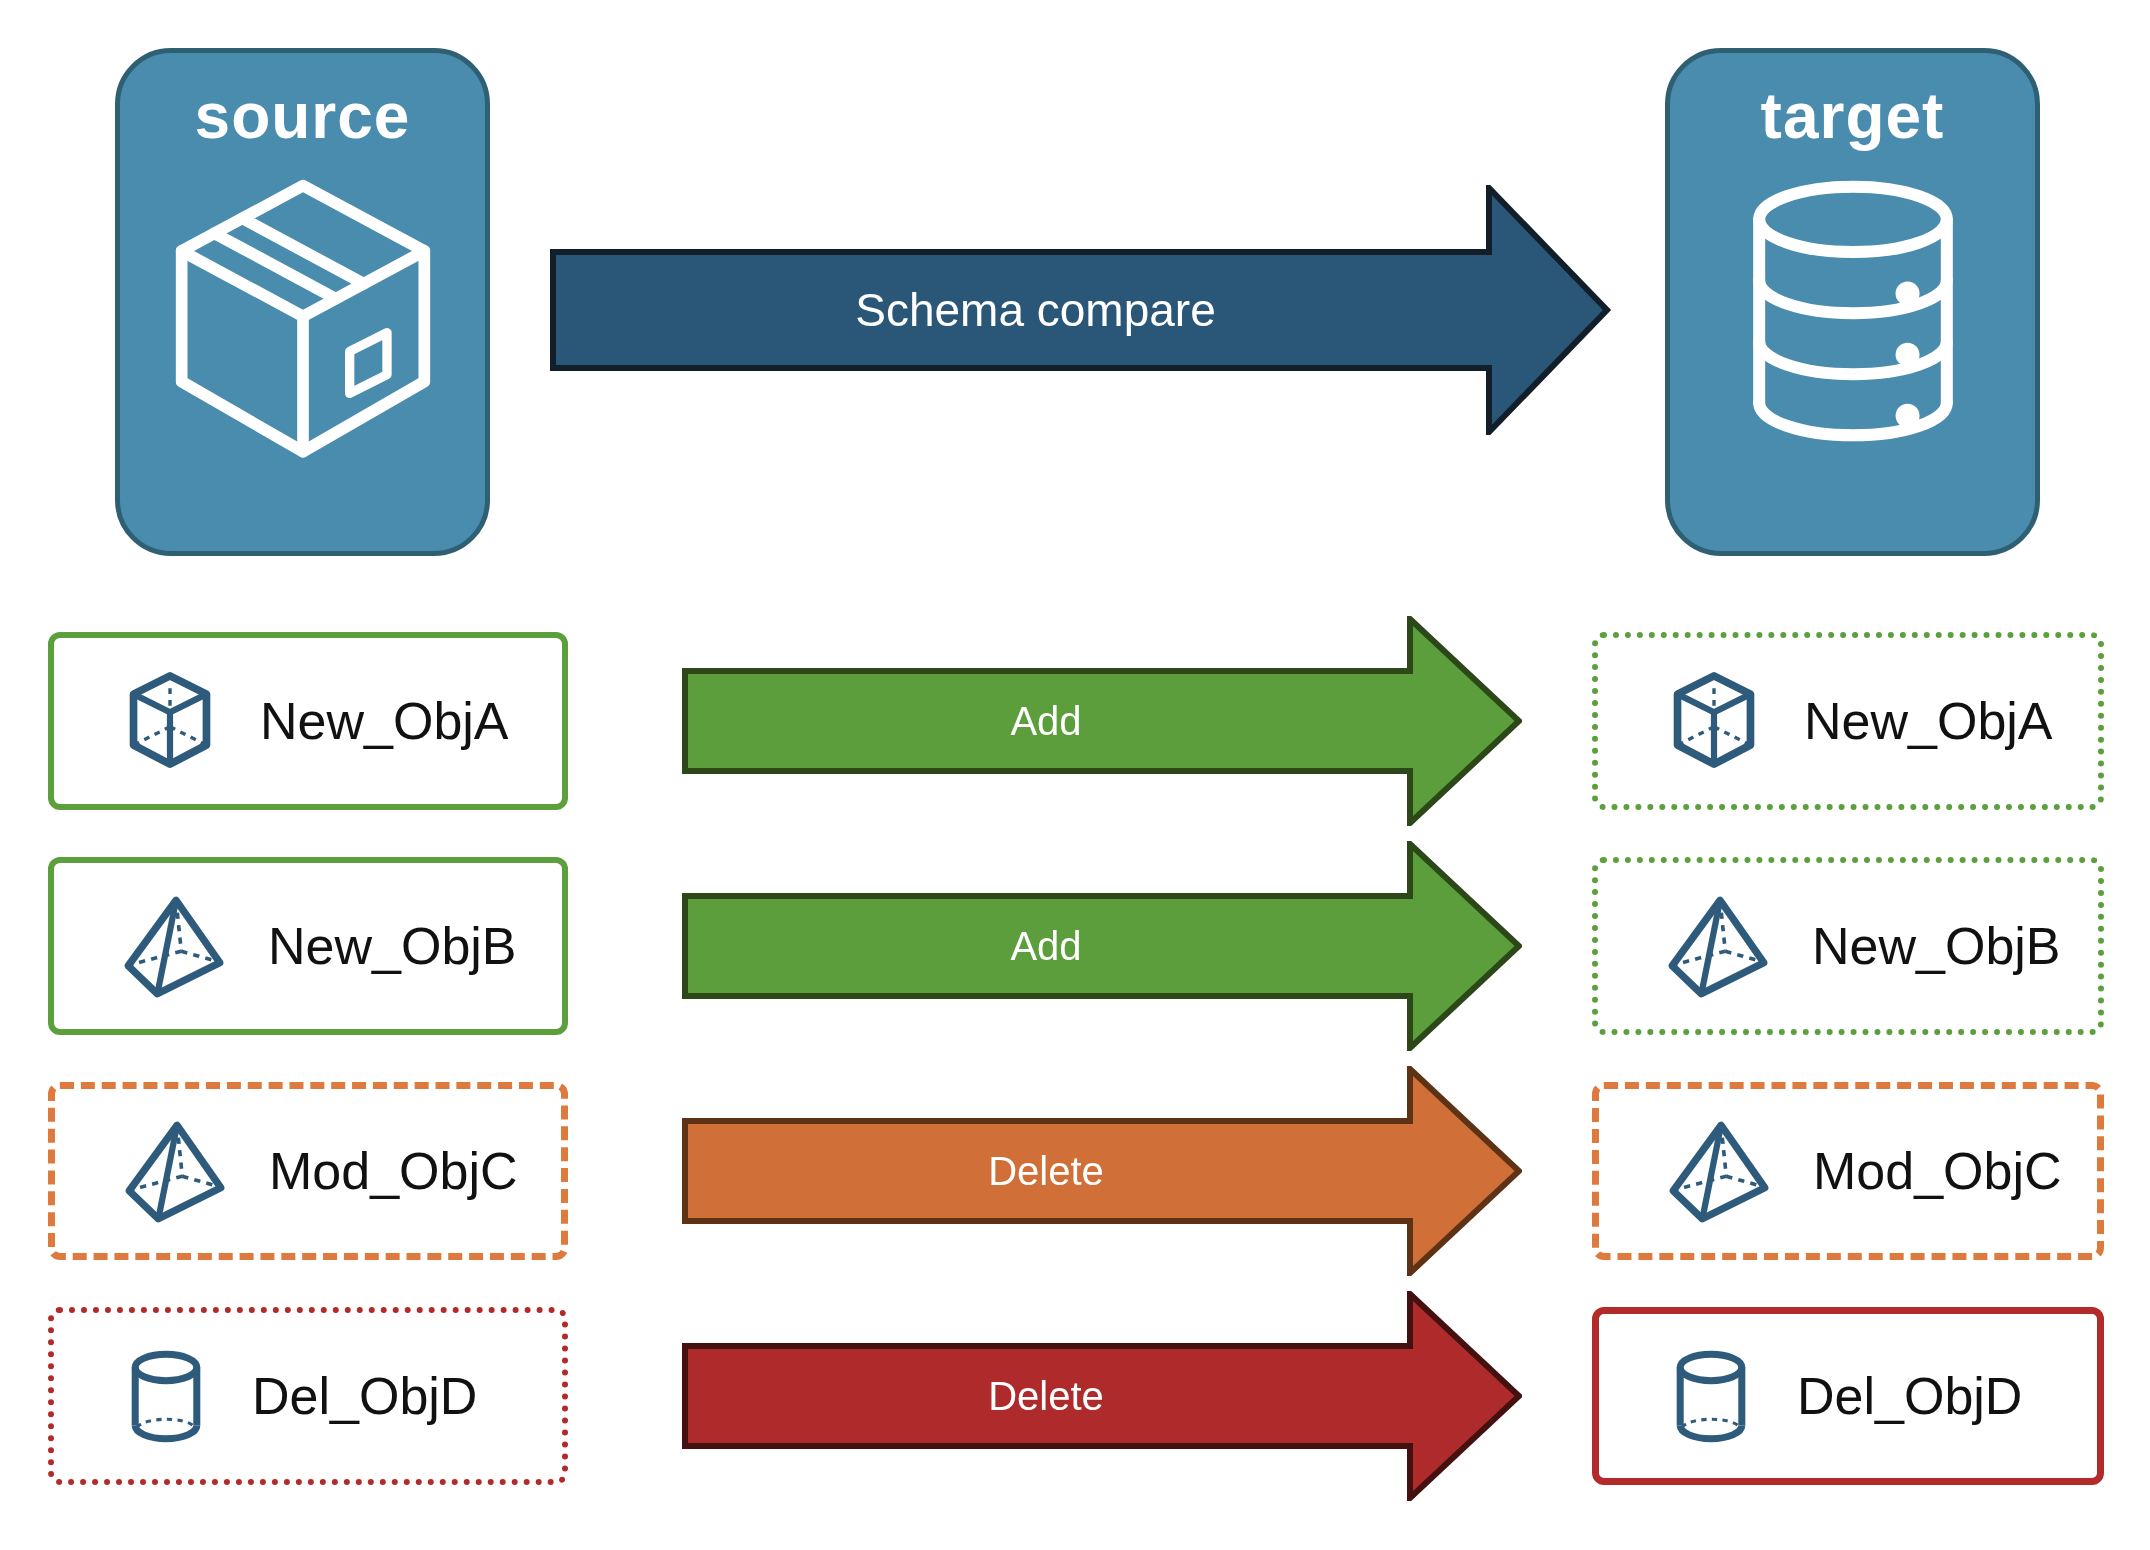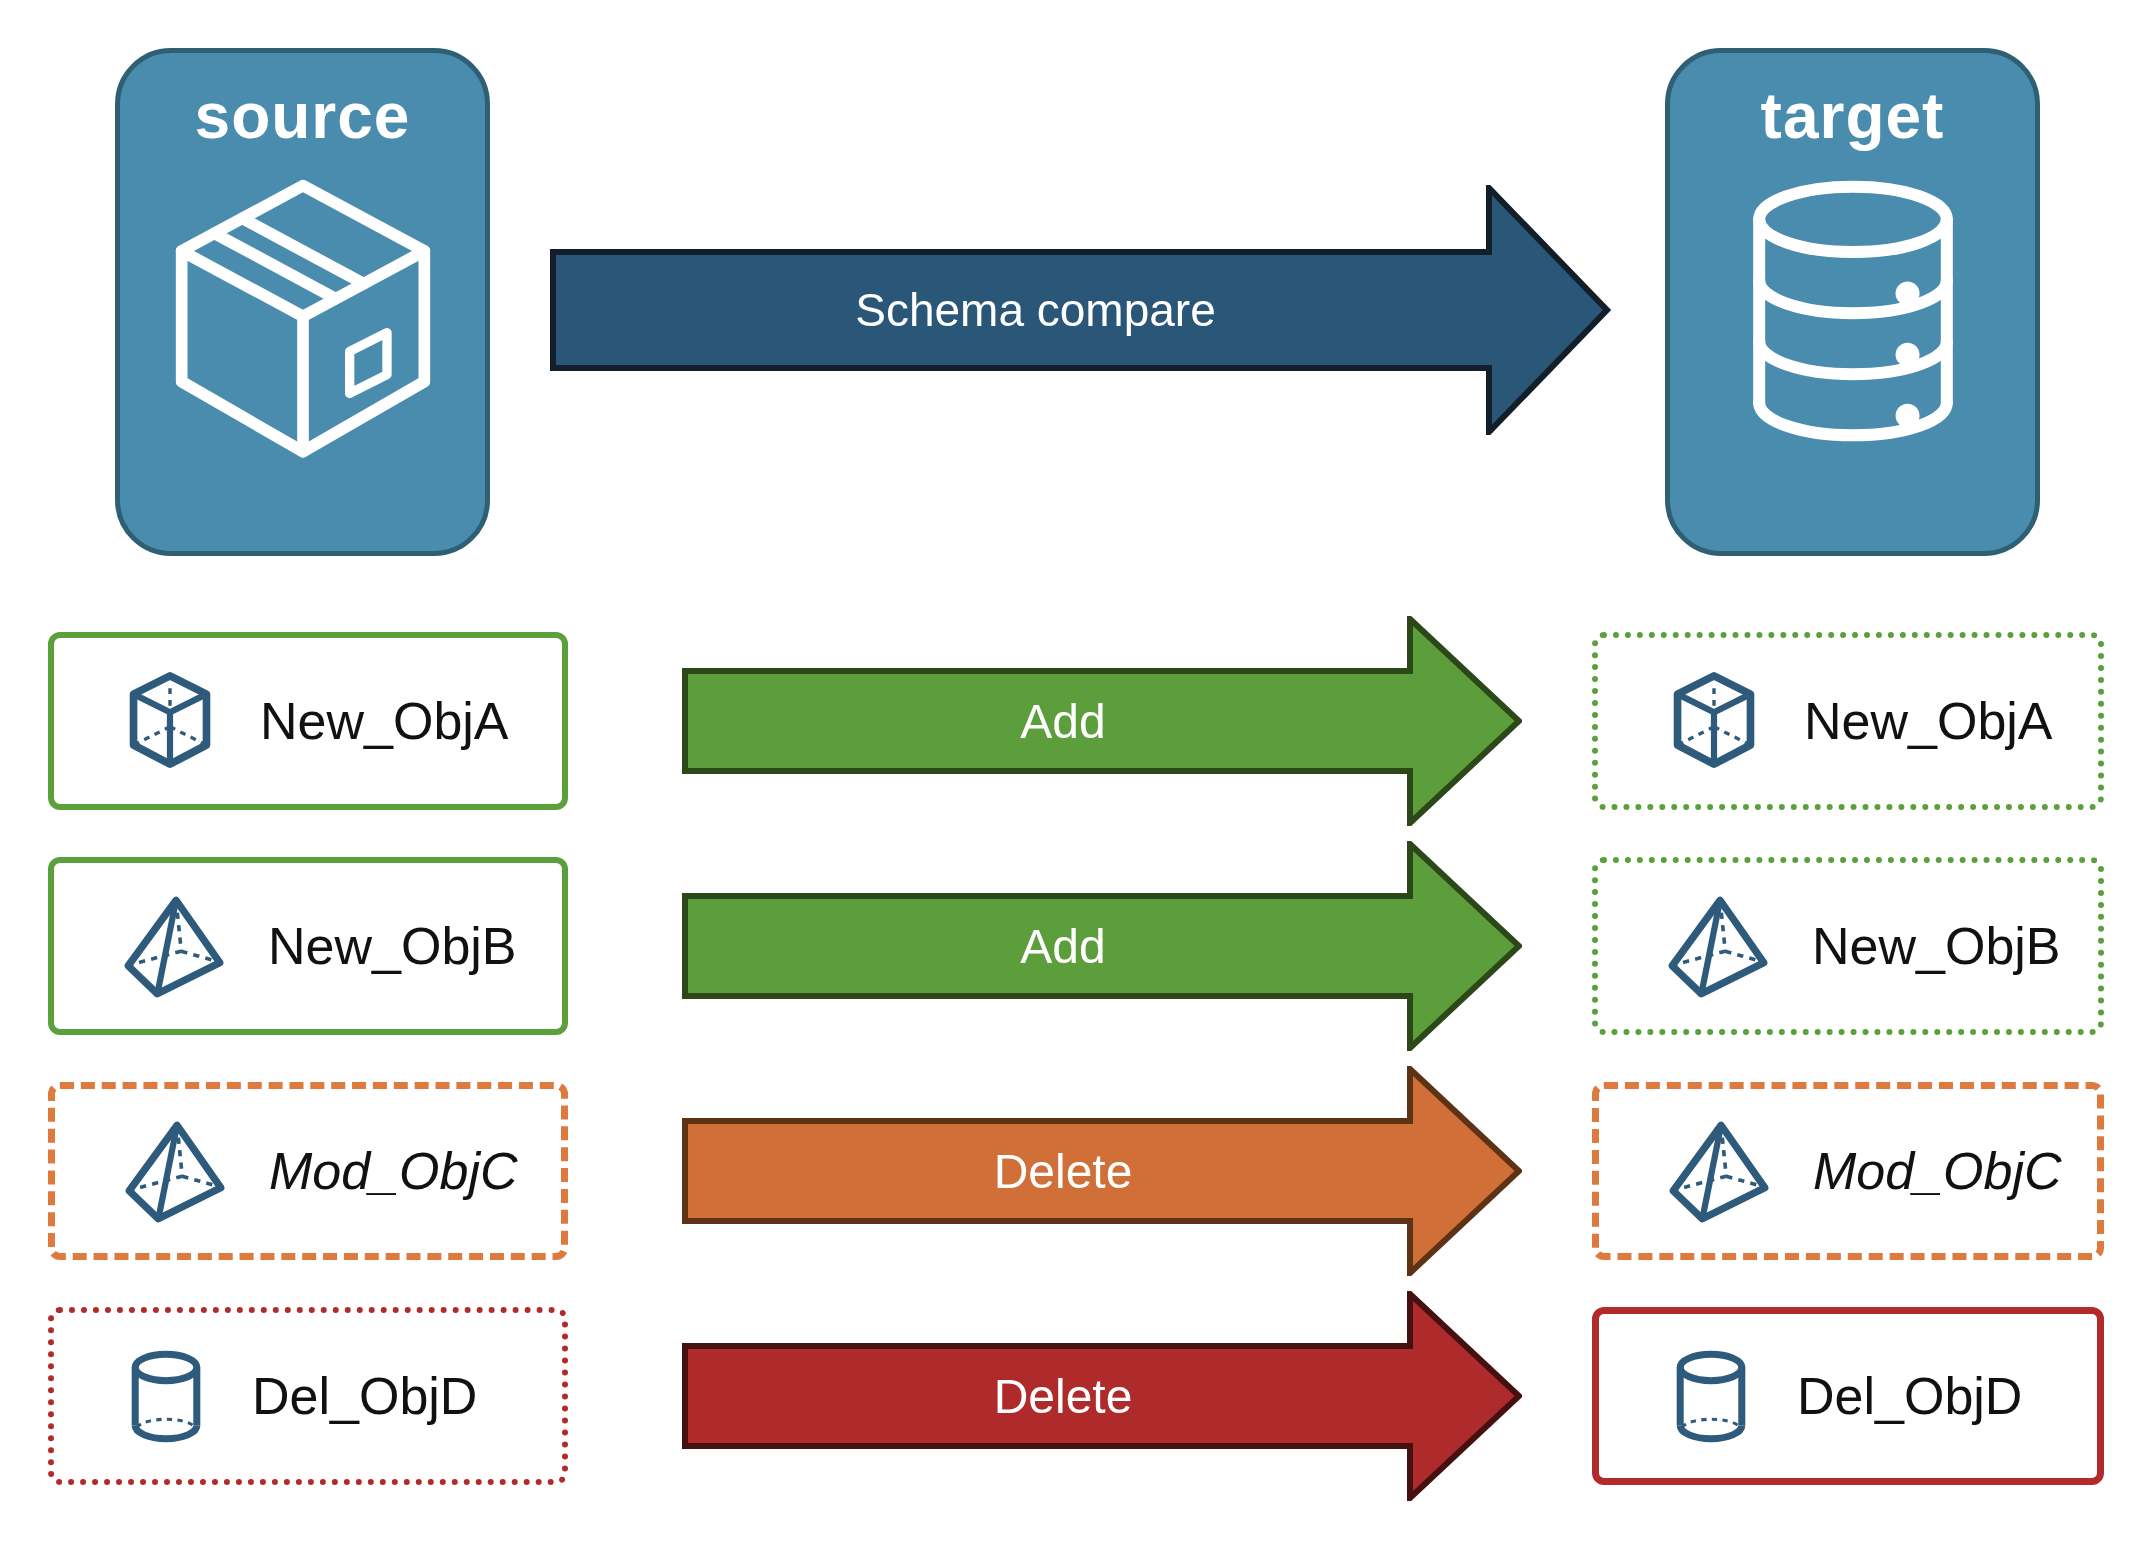--- a/index.html
+++ b/index.html
@@ -20,36 +20,36 @@
   
   .big-arrow{position:absolute;left:550px;top:185px;width:1062px;height:250px;}
   .big-arrow .arrow-label{
     position:absolute;left:16px;top:67px;width:939px;height:116px;
     display:flex;align-items:center;justify-content:center;
     color:#ffffff;font-size:46px;
   }
   
   .flow-arrow{position:absolute;left:682px;width:840px;height:210px;}
   .flow-arrow .arrow-label{
-    position:absolute;left:17px;top:55px;width:728px;height:100px;
+    position:absolute;left:0;top:55px;width:728px;height:100px;
     display:flex;align-items:center;justify-content:center;
-    color:#ffffff;font-size:48px;
+    color:#ffffff;font-size:40px;
   }
   
   .obj-box{
     position:absolute;width:520px;height:178px;box-sizing:border-box;
     border-radius:12px;background:#ffffff;
     display:flex;align-items:center;padding-left:68px;gap:42px;
   }
   .obj-box .obj-label{font-size:52px;color:#111111;white-space:nowrap;}
   .left-box{left:48px;}
   .right-box{left:1592px;width:512px;}
   .solid-green {border:6px solid  #5BA03C;}
   .dotted-green{border:6px dotted #5BA03C;}
-  .dashed-orange{border:7px dashed #DE7A3E;font-style:italic;}
+  .dashed-orange{border:7px dashed #DE7A3E;}
   .dotted-red  {border:6px dotted #B22A2A;}
   .solid-red   {border:7px solid  #B22A2A;}
   svg{display:block;}
 </style>
 </head>
 <body>
 
 <div class="canvas">
 
   <div class="node" id="target-node">

